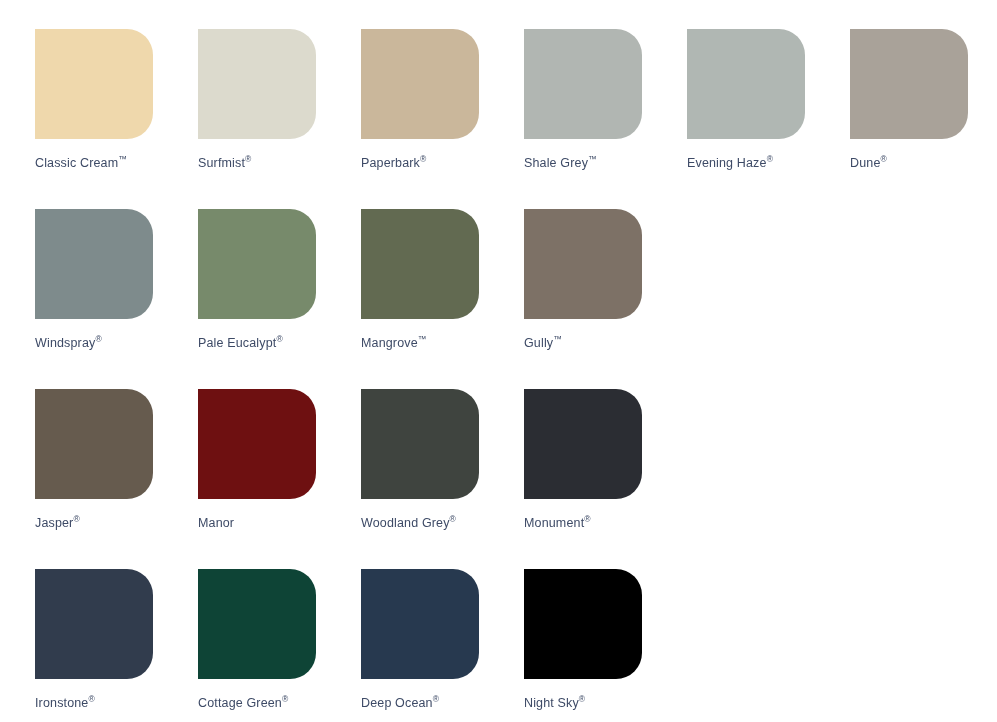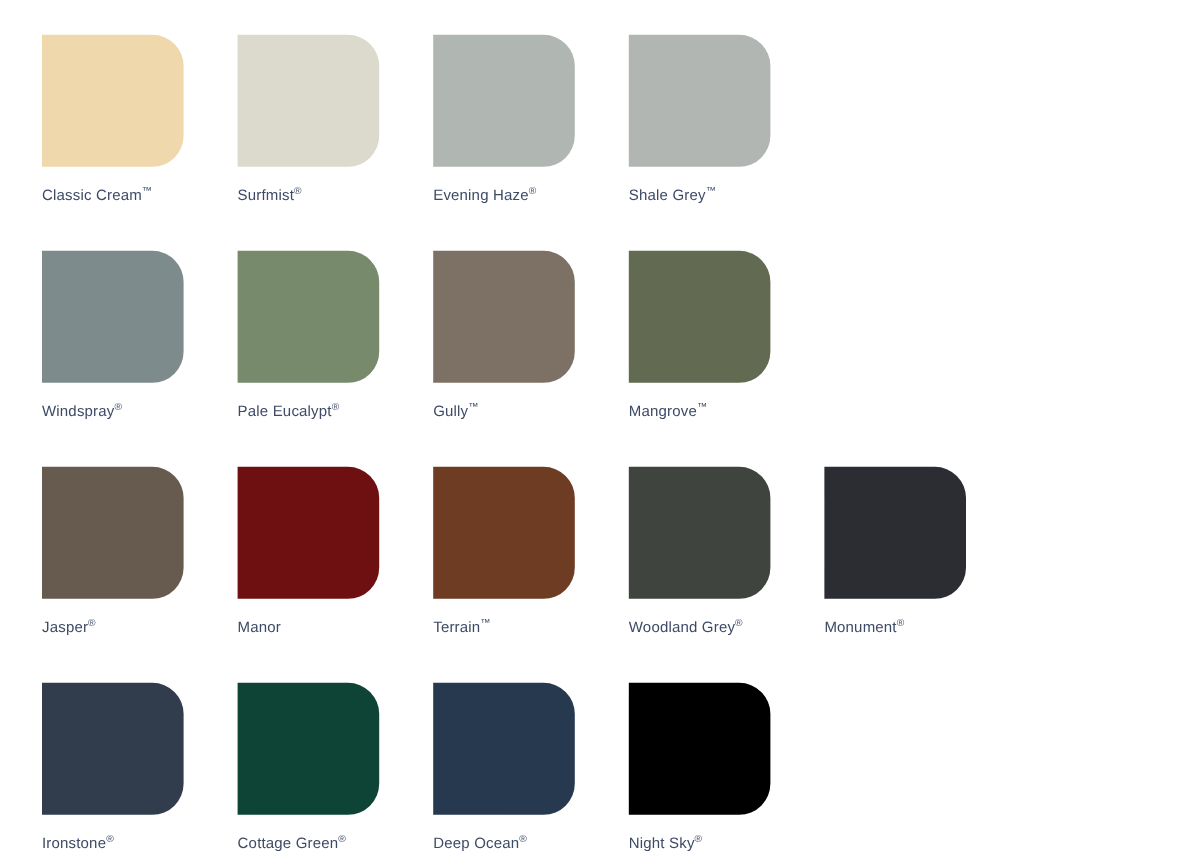--- a/index.html
+++ b/index.html
@@ -79,58 +79,62 @@
 <div class="swatch-row">
       <div class="swatch-cell">
         <div class="swatch-chip" style="background: rgb(239, 216, 172);"></div>
         <div class="swatch-label">Classic Cream<span class="mark">™</span></div>
       </div>
       <div class="swatch-cell">
         <div class="swatch-chip" style="background: rgb(220, 218, 205);"></div>
         <div class="swatch-label">Surfmist<span class="mark">®</span></div>
       </div>
       <div class="swatch-cell">
+        <div class="swatch-chip" style="background: rgb(202, 183, 155);"></div>
+        <div class="swatch-label">Paperbark<span class="mark">®</span></div>
+      </div>
+      <div class="swatch-cell">
+        <div class="swatch-chip" style="background: rgb(177, 182, 178);"></div>
+        <div class="swatch-label">Shale Grey<span class="mark">™</span></div>
+      </div>
+      <div class="swatch-cell">
         <div class="swatch-chip" style="background: rgb(176, 183, 179);"></div>
         <div class="swatch-label">Evening Haze<span class="mark">®</span></div>
       </div>
       <div class="swatch-cell">
-        <div class="swatch-chip" style="background: rgb(177, 182, 178);"></div>
-        <div class="swatch-label">Shale Grey<span class="mark">™</span></div>
+        <div class="swatch-chip" style="background: rgb(169, 162, 153);"></div>
+        <div class="swatch-label">Dune<span class="mark">®</span></div>
       </div>
     </div>
     <div class="swatch-row">
       <div class="swatch-cell">
         <div class="swatch-chip" style="background: rgb(126, 139, 140);"></div>
         <div class="swatch-label">Windspray<span class="mark">®</span></div>
       </div>
       <div class="swatch-cell">
         <div class="swatch-chip" style="background: rgb(119, 138, 107);"></div>
         <div class="swatch-label">Pale Eucalypt<span class="mark">®</span></div>
       </div>
       <div class="swatch-cell">
+        <div class="swatch-chip" style="background: rgb(98, 106, 81);"></div>
+        <div class="swatch-label">Mangrove<span class="mark">™</span></div>
+      </div>
+      <div class="swatch-cell">
         <div class="swatch-chip" style="background: rgb(125, 113, 102);"></div>
         <div class="swatch-label">Gully<span class="mark">™</span></div>
-      </div>
-      <div class="swatch-cell">
-        <div class="swatch-chip" style="background: rgb(98, 106, 81);"></div>
-        <div class="swatch-label">Mangrove<span class="mark">™</span></div>
       </div>
     </div>
     <div class="swatch-row">
       <div class="swatch-cell">
         <div class="swatch-chip" style="background: rgb(102, 91, 78);"></div>
         <div class="swatch-label">Jasper<span class="mark">®</span></div>
       </div>
       <div class="swatch-cell">
         <div class="swatch-chip" style="background: rgb(110, 16, 17);"></div>
         <div class="swatch-label">Manor<span class="mark"></span></div>
-      </div>
-      <div class="swatch-cell">
-        <div class="swatch-chip" style="background: rgb(109, 60, 34);"></div>
-        <div class="swatch-label">Terrain<span class="mark">™</span></div>
       </div>
       <div class="swatch-cell">
         <div class="swatch-chip" style="background: rgb(63, 68, 63);"></div>
         <div class="swatch-label">Woodland Grey<span class="mark">®</span></div>
       </div>
       <div class="swatch-cell">
         <div class="swatch-chip" style="background: rgb(43, 45, 51);"></div>
         <div class="swatch-label">Monument<span class="mark">®</span></div>
       </div>
     </div>

